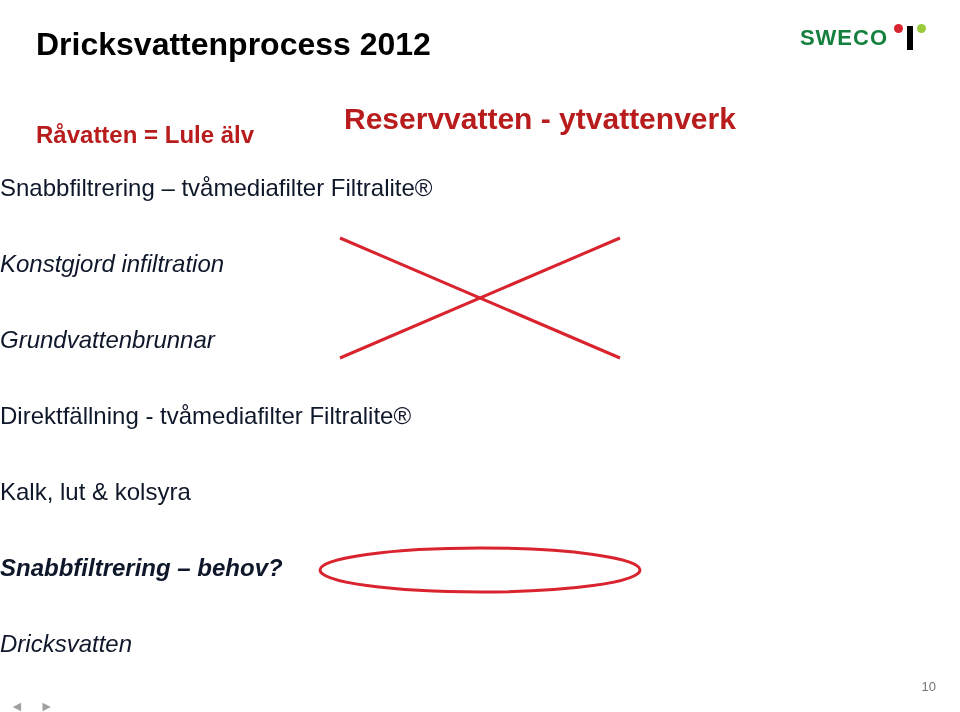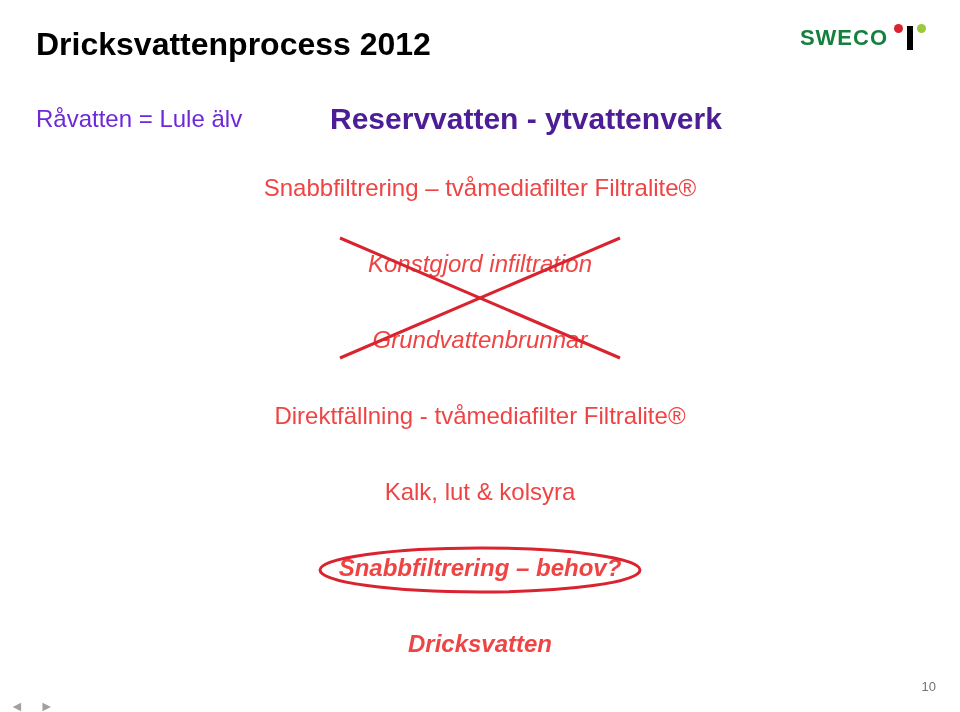--- a/index.html
+++ b/index.html
@@ -6,30 +6,30 @@
   html, body { width: 960px; height: 712px; font-family: Arial, Helvetica, sans-serif; background: #fff; overflow: hidden; }
   .slide { position: relative; width: 960px; height: 712px; margin-top: 8px; }
   .title { position: absolute; top: 18px; left: 36px; font-size: 32px; font-weight: 700; color: #000; }
   .logo { position: absolute; top: 16px; right: 36px; display: flex; align-items: center; gap: 8px; }
   .logo-text { font-size: 22px; font-weight: 700; letter-spacing: 1px; color: #15803d; }
   .logo-mark { width: 28px; height: 28px; position: relative; }
   .logo-mark .bar { position: absolute; left: 11px; top: 2px; width: 6px; height: 24px; background: #000; }
   .logo-mark .dot { position: absolute; width: 9px; height: 9px; border-radius: 50%; top: 0; }
   .logo-mark .dot.red { background: #d9232e; left: -2px; }
   .logo-mark .dot.green { background: #9aca3c; right: -2px; }
-  .subtitle { position: absolute; top: 97px; left: 36px; font-size: 24px; color: #6d28d9; }
-  .reserv { position: absolute; top: 94px; left: 330px; font-size: 30px; font-weight: 700; color: #4c1d95; }
-  .line { position: absolute; font-size: 24px; color: #ef4444; width: 100%; text-align: center; }
+  .subtitle { position: absolute; top: 113px; left: 36px; font-size: 24px; color: #b91c1c; font-weight: bold; }
+  .reserv { position: absolute; top: 94px; left: 344px; font-size: 30px; font-weight: 700; color: #b91c1c; }
+  .line { position: absolute; font-size: 24px; color: #0f172a; width: 100%; text-align: left; }
   .l1 { top: 166px; }
   .l2 { top: 242px; font-style: italic; }
   .l3 { top: 318px; font-style: italic; }
   .l4 { top: 394px; }
   .l5 { top: 470px; }
   .l6 { top: 546px; font-style: italic; font-weight: 700; }
-  .l7 { top: 622px; font-style: italic; font-weight: bold; }
+  .l7 { top: 622px; font-style: italic; }
   .cross { position: absolute; pointer-events: none; }
   .cross1 { top: 220px; left: 50%; transform: translateX(-50%); }
   .cross2 { top: 534px; left: 50%; transform: translateX(-50%); }
   .pagenum { position: absolute; bottom: 26px; right: 24px; font-size: 13px; color: #737373; }
   .nav { position: absolute; bottom: 6px; left: 10px; display: flex; gap: 16px; color: #a0a0a0; font-size: 14px; }
 </style>
 </head>
 <body>
 
 <div class="slide">

